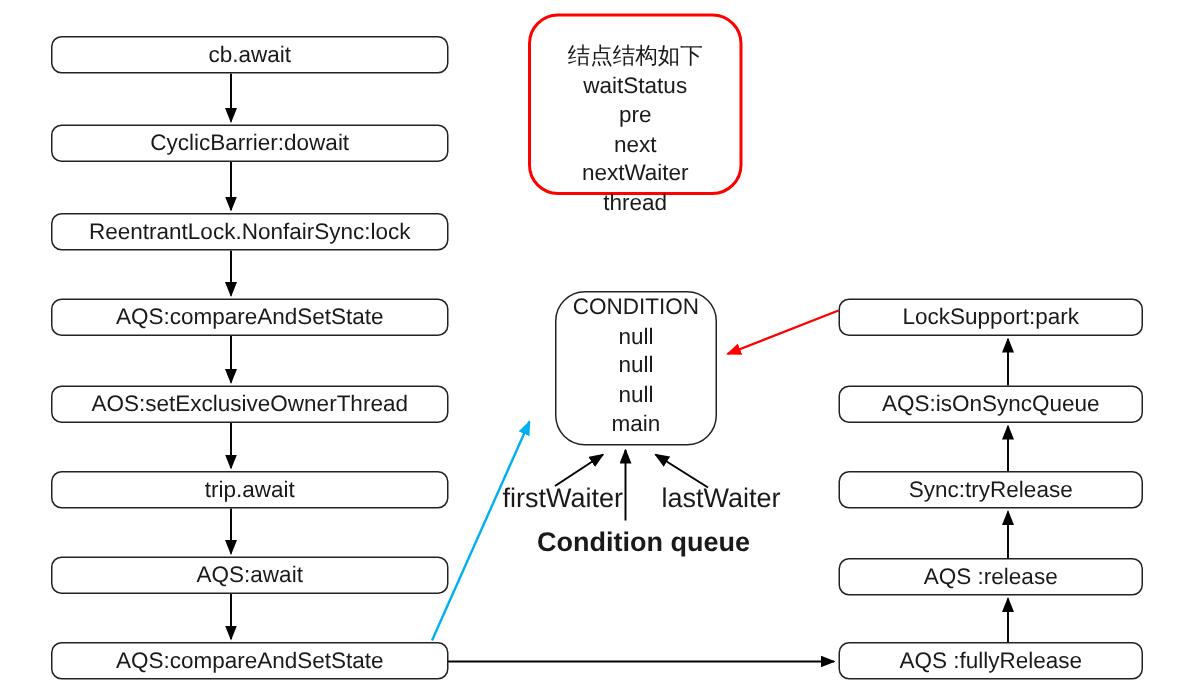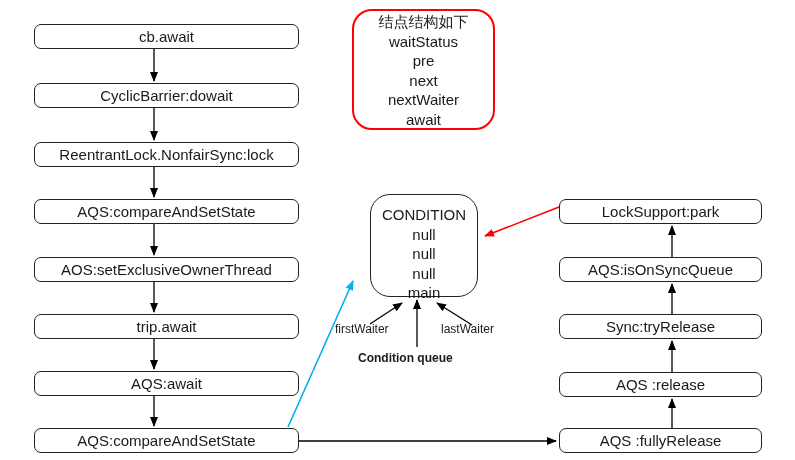--- a/index.html
+++ b/index.html
@@ -28,37 +28,37 @@
   .struct-box{
     position:absolute;
     left:352px;top:9px;width:143px;height:121px;
     border:2px solid #ff0000;
     border-radius:20px;
     background:#ffffff;
     box-sizing:border-box;
     text-align:center;
     font-size:15px;
     line-height:19.5px;
-    padding-top:1px;
+    padding-top:17px;
   }
   .cond-box{
     position:absolute;
     left:370px;top:194px;width:108px;height:103px;
     border:1.5px solid #222222;
     border-radius:20px;
     background:#ffffff;
     box-sizing:border-box;
     text-align:center;
     font-size:15px;
     line-height:19.5px;
-    padding-top:10px;
+    padding-top:0;
   }
   .floating-label{
     position:absolute;
-    font-size:12px;
+    font-size:18px;
     white-space:nowrap;
   }
   .caption-bold{font-weight:bold;text-align:center;}
 </style>
 </head>
 <body>
 
 <div id="canvas">
 
   <svg id="wires" viewBox="0 0 795 460" xmlns="http://www.w3.org/2000/svg">
@@ -118,21 +118,21 @@
   <div class="fbox rbox" style="top:314px">Sync:tryRelease</div>
   <div class="fbox rbox" style="top:372px">AQS :release</div>
   <div class="fbox rbox" style="top:428px">AQS :fullyRelease</div>
 
   <div class="struct-box">
     <div>结点结构如下</div>
     <div>waitStatus</div>
     <div>pre</div>
     <div>next</div>
     <div>nextWaiter</div>
-    <div>await</div>
+    <div>thread</div>
   </div>
 
   <div class="cond-box">
     <div>CONDITION</div>
     <div>null</div>
     <div>null</div>
     <div>null</div>
     <div>main</div>
   </div>
 

